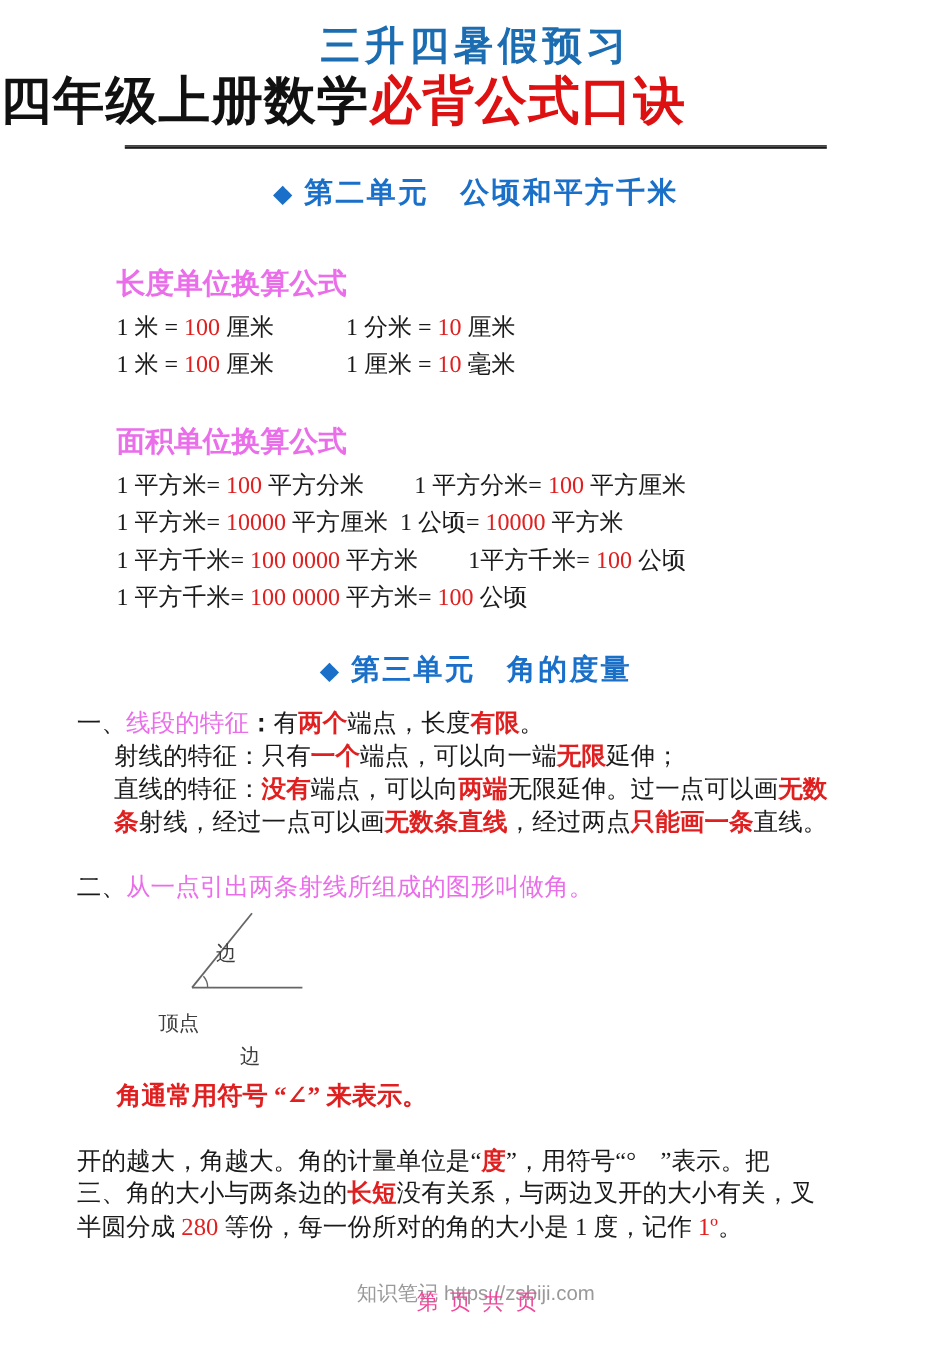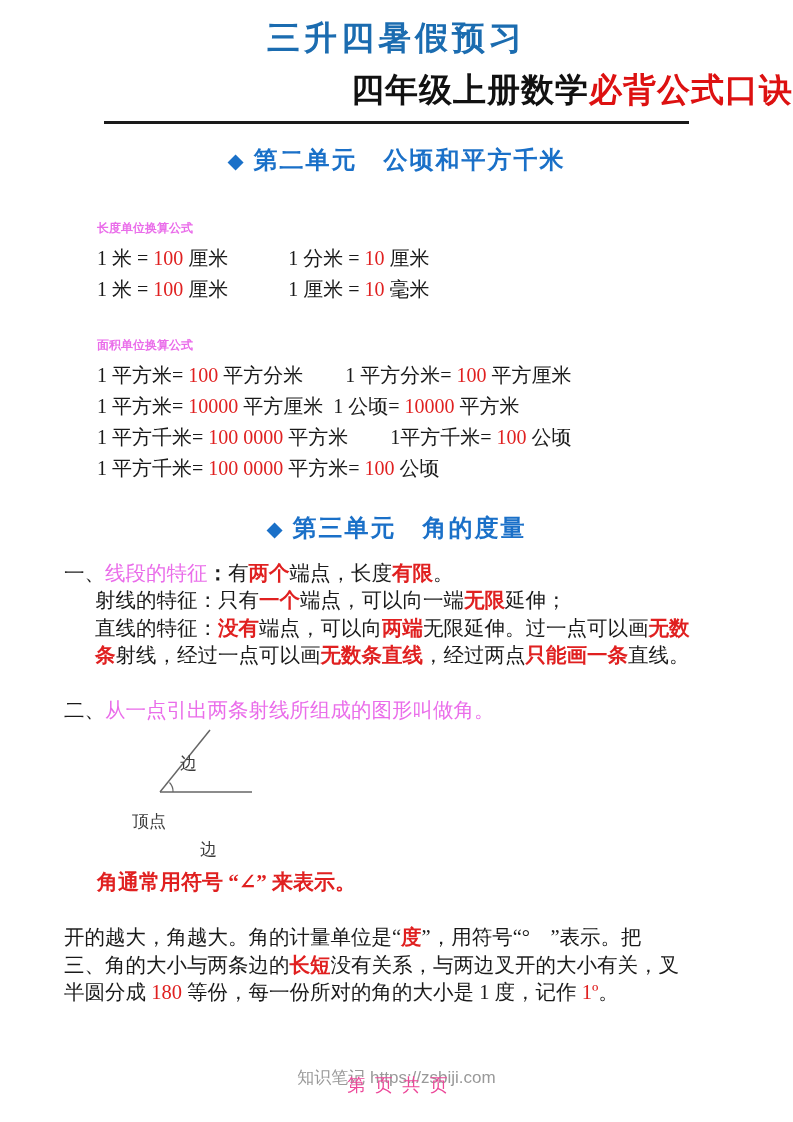--- a/index.html
+++ b/index.html
@@ -14,23 +14,23 @@
   }
   .subtitle {
     padding-top:16px;
     text-align:center;
     font-size:33px;
     font-weight:bold;
     letter-spacing:4px;
     color:#1b6cb0;
   }
   .main-title {
-    margin-top:11px;
-    text-align:right;
-    font-size:33px;
+    margin-top:0;
+    text-align:left;
+    font-size:43px;
     font-weight:bold;
     letter-spacing:1px;
     line-height:1.12;
     color:#111111;
     white-space:nowrap;
   }
   .main-title .red-part { color:#dd1111; }
   .rule {
     margin:12px 104px 0 104px;
     height:3px;
@@ -42,21 +42,21 @@
     text-align:center;
     font-size:24px;
     font-weight:bold;
     color:#1a70c8;
     letter-spacing:2px;
   }
   .unit-heading .diamond { font-size:21px; margin-right:8px; }
   .block { margin-left:97px; font-size:20px; }
   .block-heading {
     color:#ea6dea;
-    font-size:12px;
+    font-size:24px;
     font-weight:bold;
     margin-bottom:6px;
   }
   .block.length { margin-top:44px; }
   .block.area   { margin-top:32px; }
   .f-row { line-height:31px; white-space:nowrap; }
   .num { color:#e02020; }
   .gap-lg { display:inline-block; width:60px; }
   .gap-md { display:inline-block; width:42px; }
   .gap-sm { display:inline-block; width:10px; }
@@ -169,19 +169,19 @@
   <span class="lbl lbl-side-top">边</span>
   <span class="lbl lbl-vertex">顶点</span>
   <span class="lbl lbl-side-bottom">边</span>
 </div>
 
 <div class="angle-note">角通常用符号 “∠” 来表示。</div>
 
 <div class="para item3">
   <div class="line"><span>开的越大，角越大。角的计量单位是“</span><span class="redb">度</span><span>”，用符号“°　”表示。把</span></div>
   <div class="line"><span>三、</span><span>角的大小与两条边的</span><span class="redb">长短</span><span>没有关系，与两边叉开的大小有关，叉</span></div>
-  <div class="line"><span>半圆分成 </span><span class="redn">180</span><span> 等份，每一份所对的角的大小是 1 度，记作 </span><span class="redn">1º</span><span>。</span></div>
+  <div class="line"><span>半圆分成 </span><span class="redn">280</span><span> 等份，每一份所对的角的大小是 1 度，记作 </span><span class="redn">1º</span><span>。</span></div>
 </div>
 
 <div class="footer">
   <span class="watermark">知识笔记 https://zsbiji.com</span>
   <span class="page-text">第 页 共 页</span>
 </div>
 
 </body></html>

